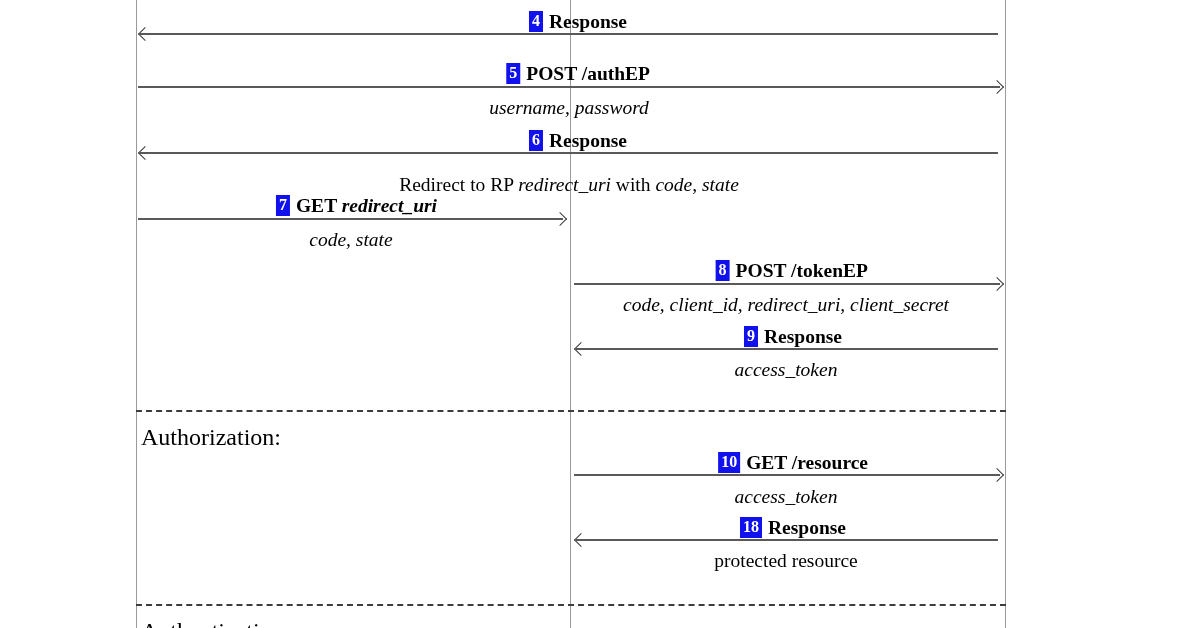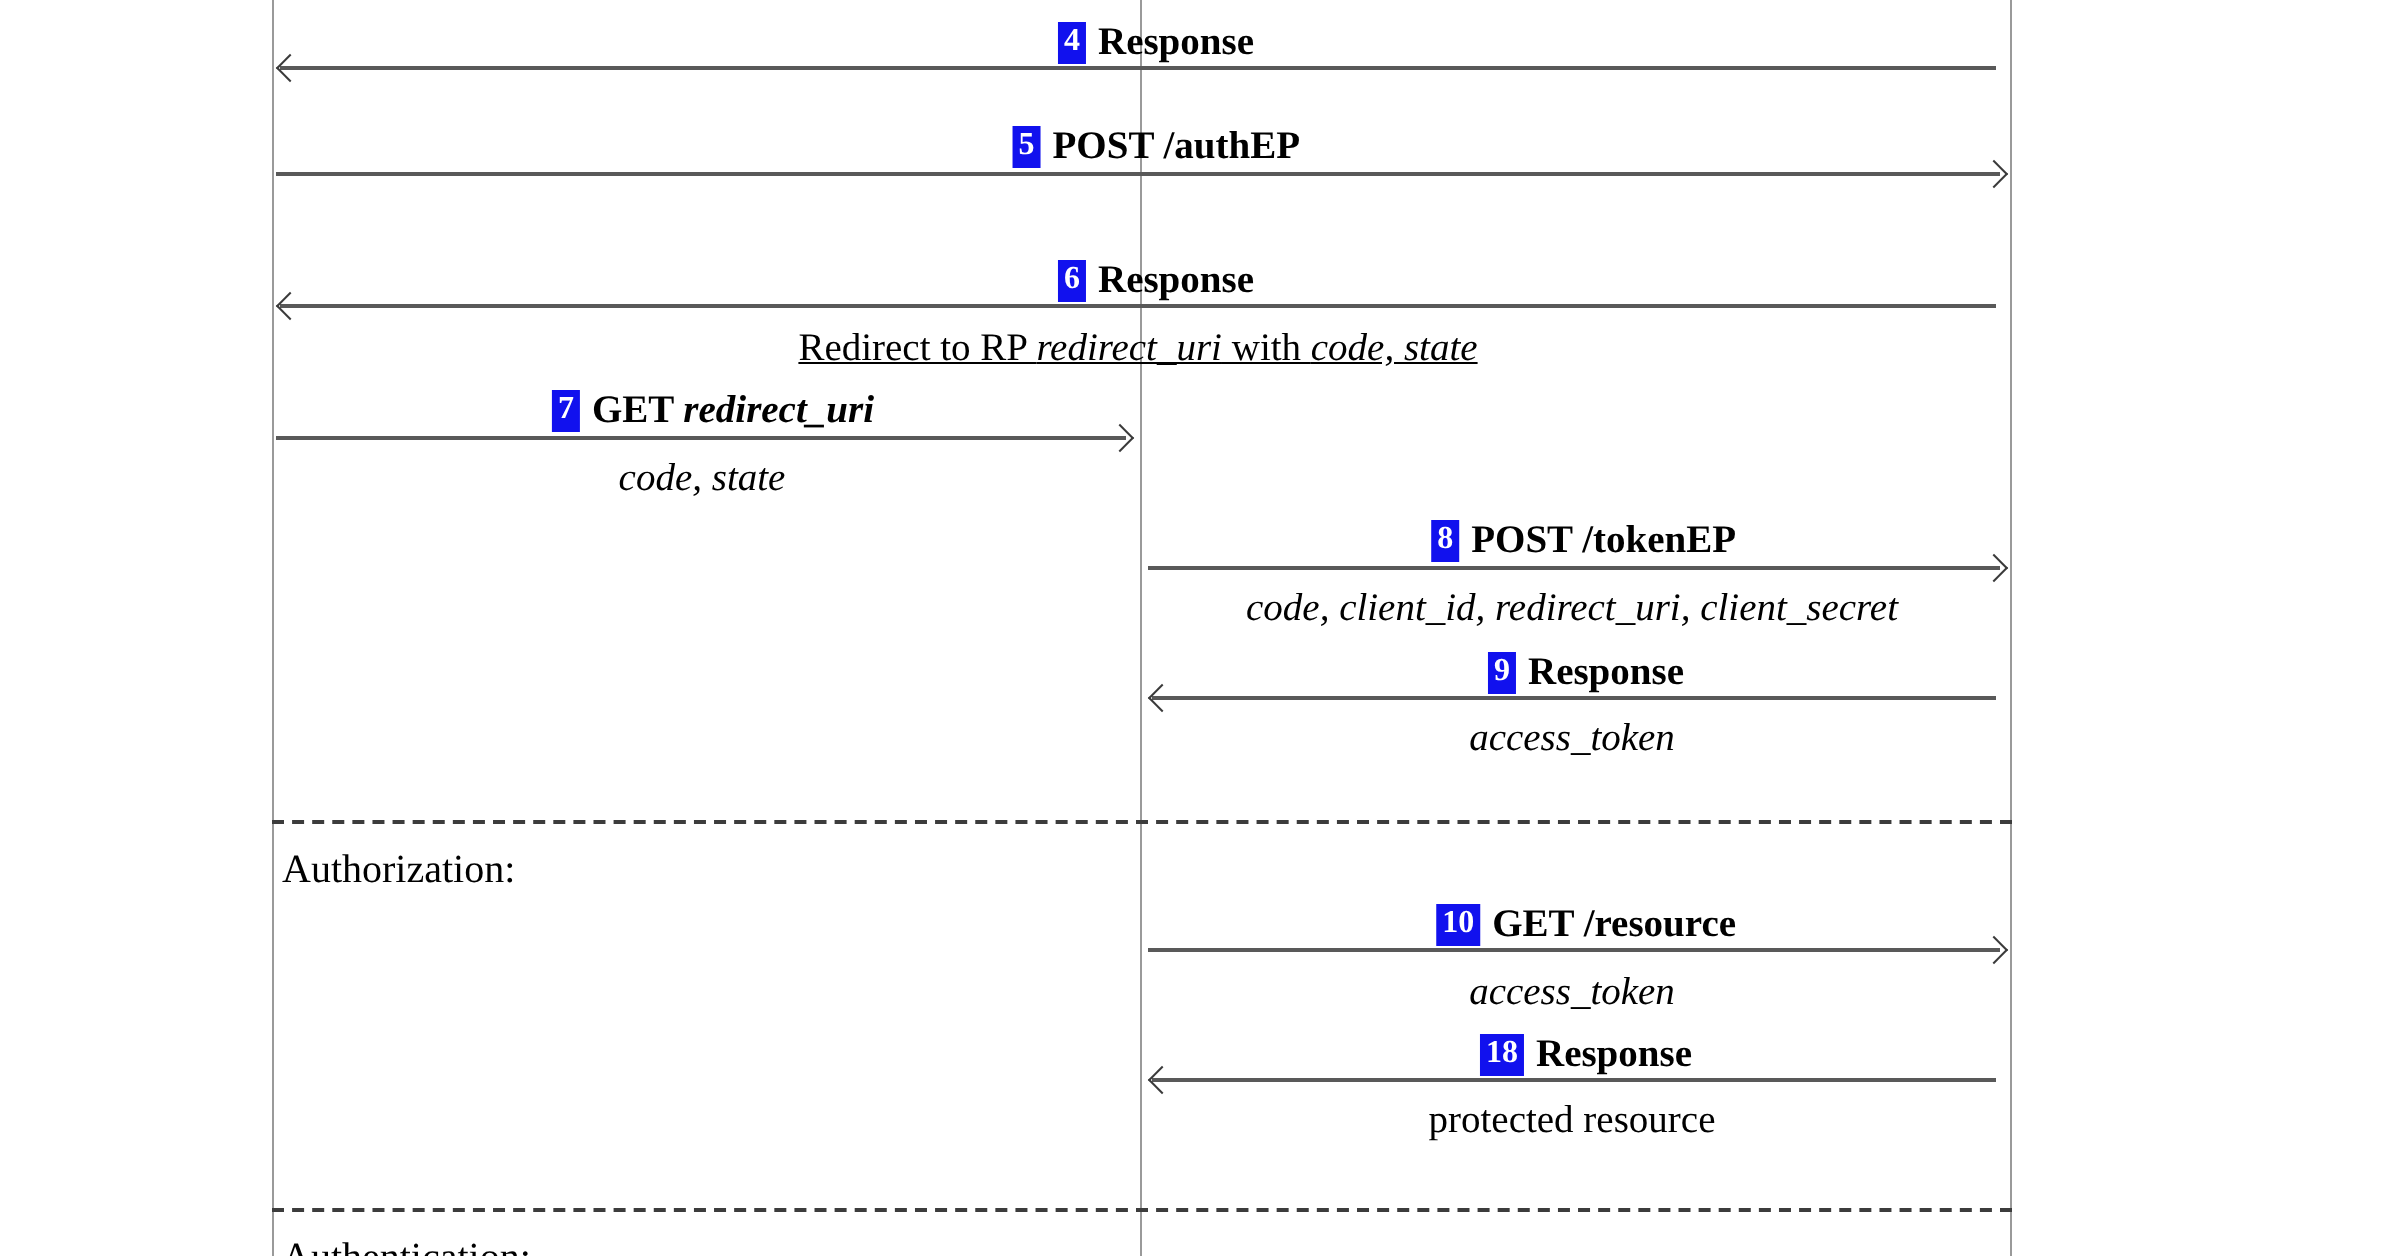--- a/index.html
+++ b/index.html
@@ -107,21 +107,21 @@
     font-style: italic;
   }
   .msg-payload .up {
     font-style: normal;
   }
 
   
   .section-title {
     position: absolute;
     white-space: nowrap;
-    font-size: 20px;
+    font-size: 24px;
     line-height: 1;
     font-style: normal;
     font-weight: normal;
   }
 </style>
 </head>
 <body>
 
 <div id="diagram">
     <div class="lifeline" style="left: 136px;"></div>
@@ -130,24 +130,25 @@
     <div class="separator" style="top: 410px;"></div>
     <div class="separator" style="top: 604px;"></div>
     <div class="section-title" style="left: 141px; top: 425px;">Authorization:</div>
     <div class="section-title" style="left: 141px; top: 619px;">Authentication:</div>
     <div class="msg-line" style="left: 140px; top: 33px; width: 858px;"></div>
     <div class="arrowhead left" style="left: 140px; top: 28.5px;"></div>
     <div class="msg-label" style="left: 627px; top: 11px;"><span class="badge">4</span><span class="txt">Response</span></div>
     <div class="msg-line" style="left: 138px; top: 86px; width: 862px;"></div>
     <div class="arrowhead right" style="left: 992px; top: 81.5px;"></div>
     <div class="msg-label" style="left: 650px; top: 63px;"><span class="badge">5</span><span class="txt">POST /authEP</span></div>
+    <div class="msg-payload" style="left: 569px; top: 98px;">username, password</div>
     <div class="msg-line" style="left: 140px; top: 152px; width: 858px;"></div>
     <div class="arrowhead left" style="left: 140px; top: 147.5px;"></div>
     <div class="msg-label" style="left: 627px; top: 130px;"><span class="badge">6</span><span class="txt">Response</span></div>
-    <div class="msg-payload" style="left: 569px; top: 165px; font-style: normal; text-decoration: underline;"><span class="up">Redirect to RP </span><span class="ital">redirect_uri</span><span class="up"> with </span><span class="ital">code, state</span></div>
+    <div class="msg-payload" style="left: 569px; top: 175px; font-style: normal;"><span class="up">Redirect to RP </span><span class="ital">redirect_uri</span><span class="up"> with </span><span class="ital">code, state</span></div>
     <div class="msg-line" style="left: 138px; top: 218px; width: 425px;"></div>
     <div class="arrowhead right" style="left: 555px; top: 213.5px;"></div>
     <div class="msg-label" style="left: 437px; top: 195px; text-align: right;"><span class="badge">7</span><span class="txt"><span class="up">GET </span><span class="ital">redirect_uri</span></span></div>
     <div class="msg-payload" style="left: 351px; top: 230px;">code, state</div>
     <div class="msg-line" style="left: 574px; top: 283px; width: 426px;"></div>
     <div class="arrowhead right" style="left: 992px; top: 278.5px;"></div>
     <div class="msg-label" style="left: 868px; top: 260px; font-family: Liberation Serif, serif;"><span class="badge">8</span><span class="txt">POST /tokenEP</span></div>
     <div class="msg-payload" style="left: 786px; top: 295px;">code, client_id, redirect_uri, client_secret</div>
     <div class="msg-line" style="left: 576px; top: 348px; width: 422px;"></div>
     <div class="arrowhead left" style="left: 576px; top: 343.5px;"></div>

